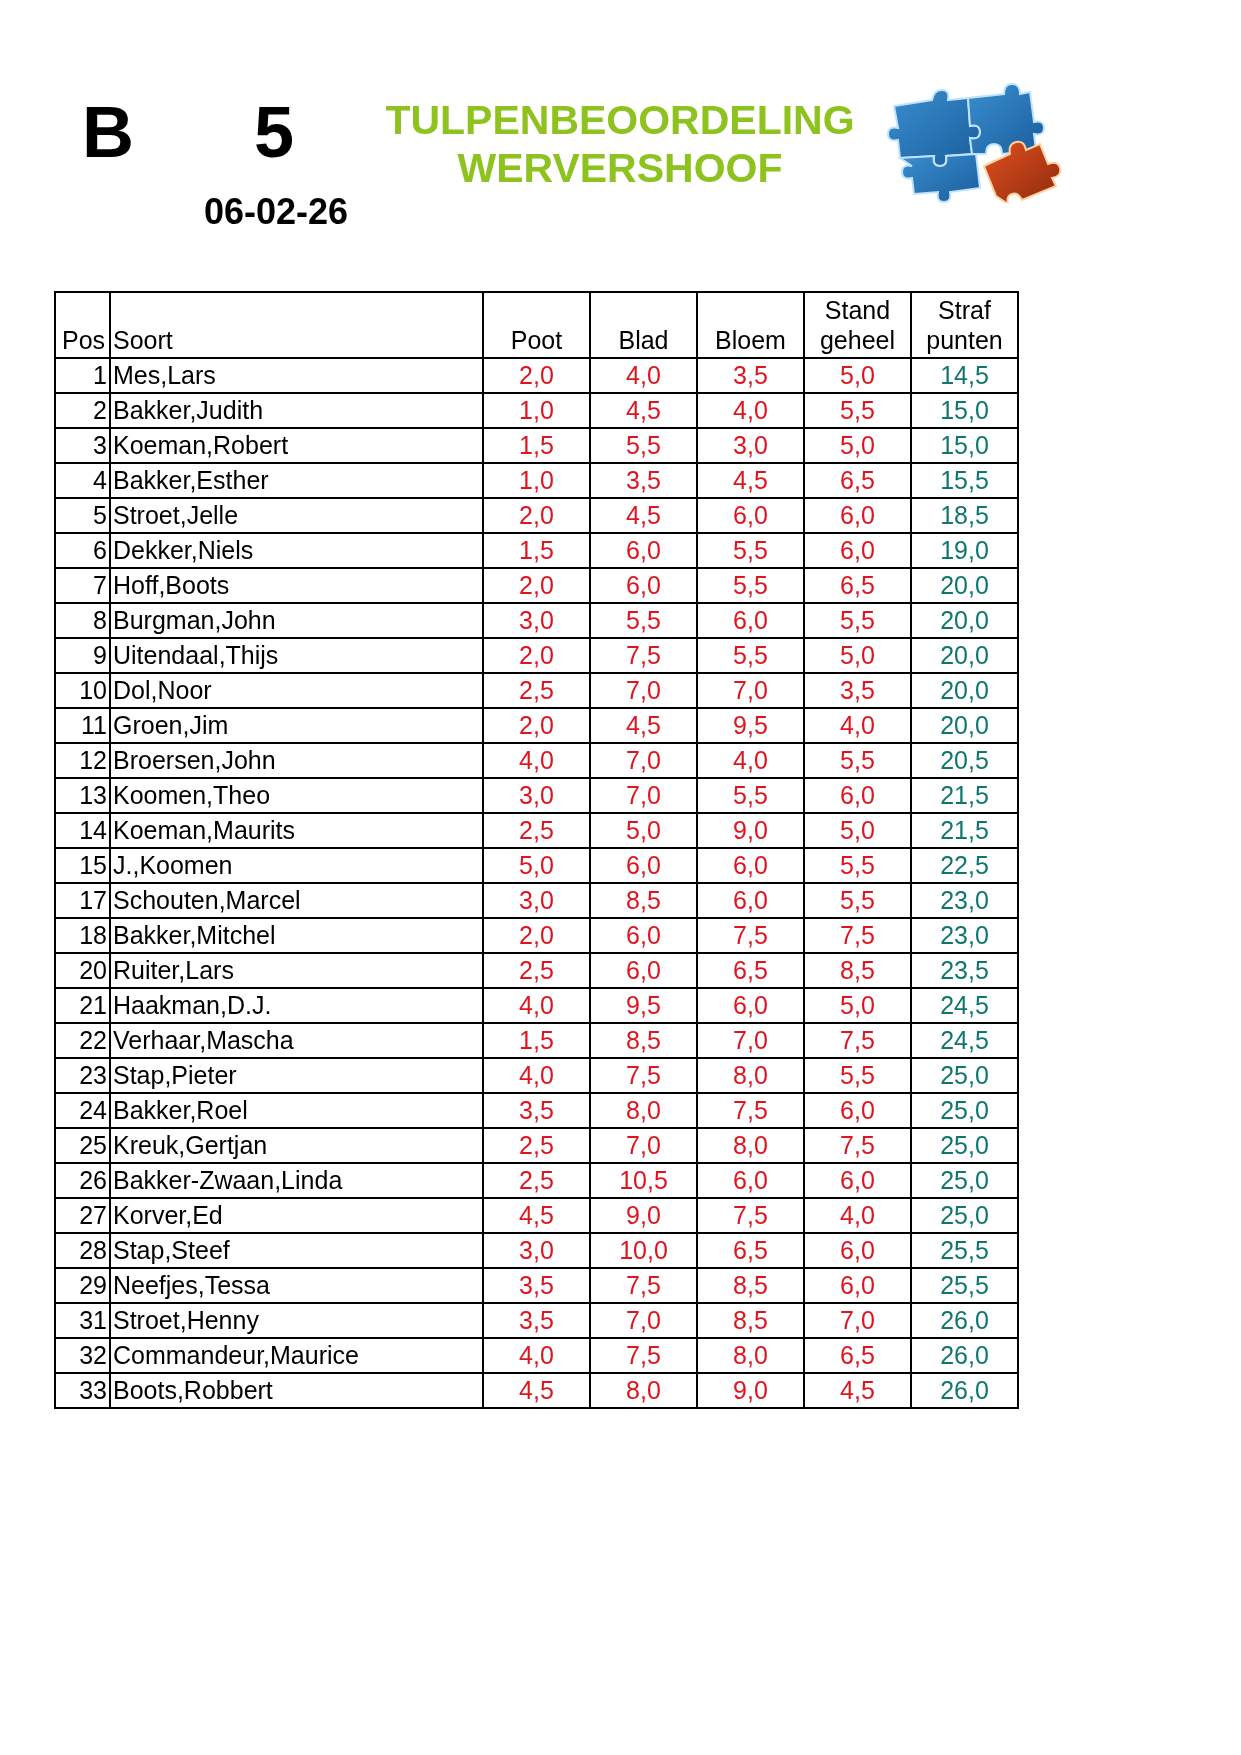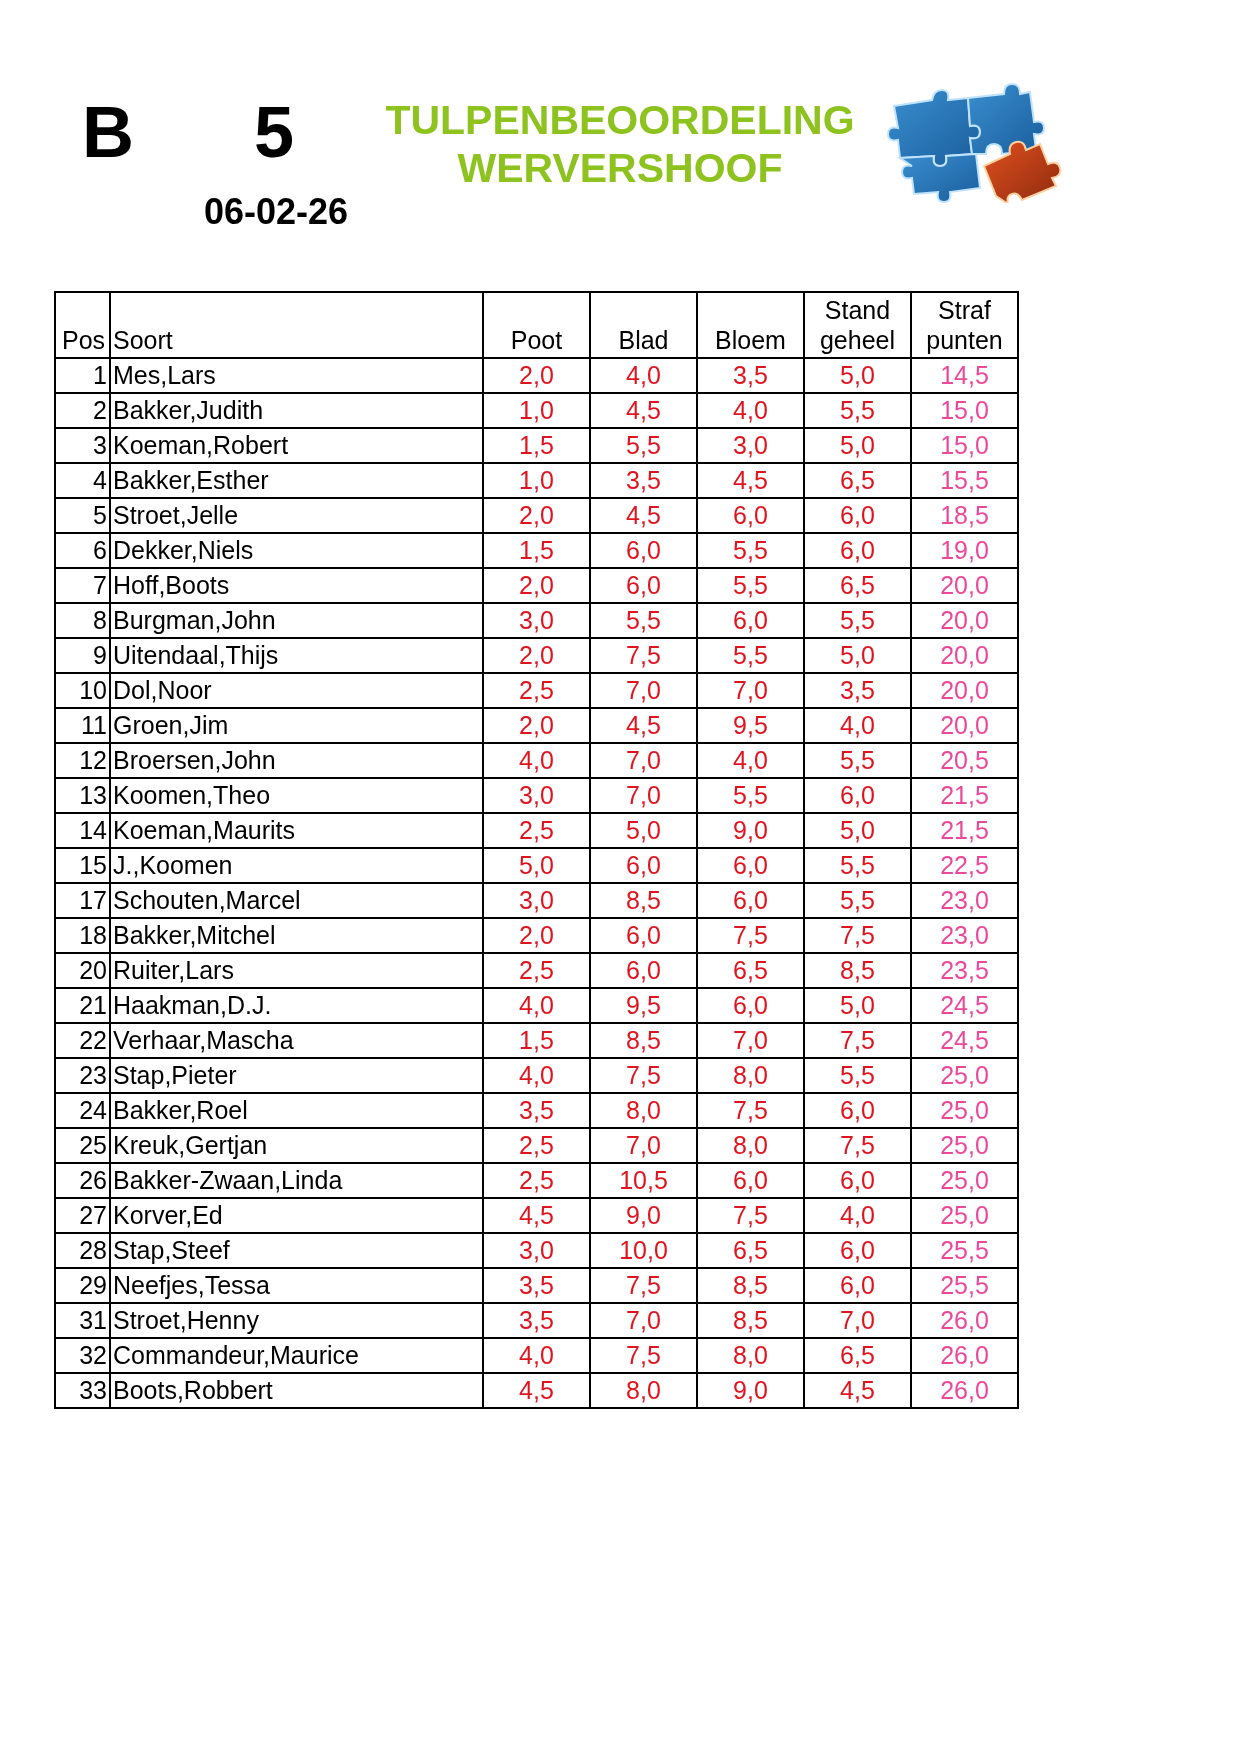--- a/index.html
+++ b/index.html
@@ -85,21 +85,21 @@
       height: 33px;
       font-size: 25px;
       line-height: 33px;
     }
     .c-pos { width: 51px; text-align: right; padding-right: 2px !important; }
     .c-name { width: 369px; text-align: left; padding-left: 2px !important; border-radius: 13px; }
     .c-num { width: 105px; text-align: center; }
     th.c-pos { text-align: center; padding-left: 2px !important; padding-right: 0 !important; }
     th.c-name { text-align: left; }
     td.red { color: #e0141e; }
-    td.black { color: #ec4899; }
+    td.black { color: #0f766e; }
   </style>
 </head>
 <body>
 
 <div class="hdr-letter">B</div>
 <div class="hdr-number">5</div>
 <div class="hdr-date">06-02-26</div>
 
 <div class="hdr-title">
   <div>TULPENBEOORDELING</div>

